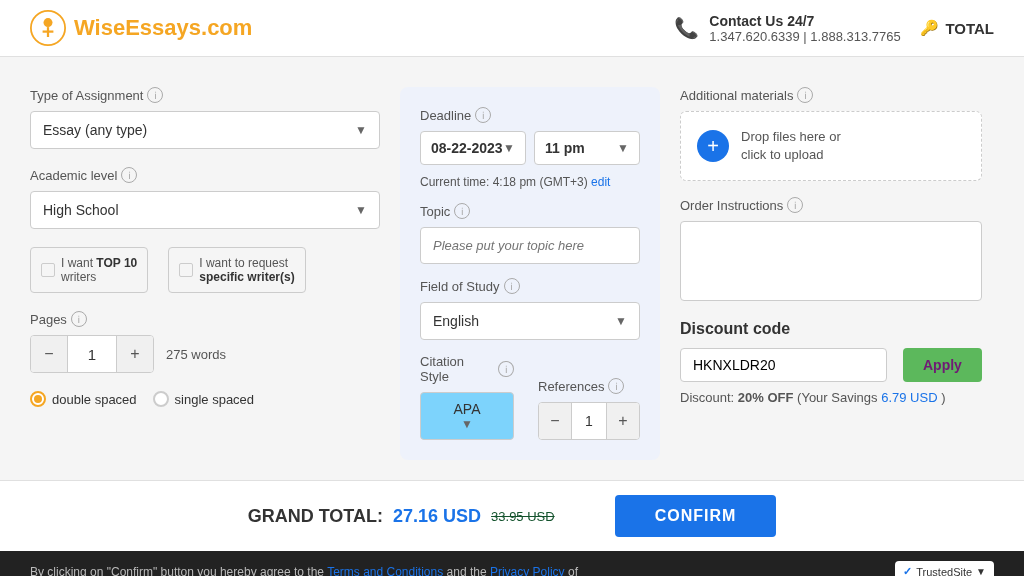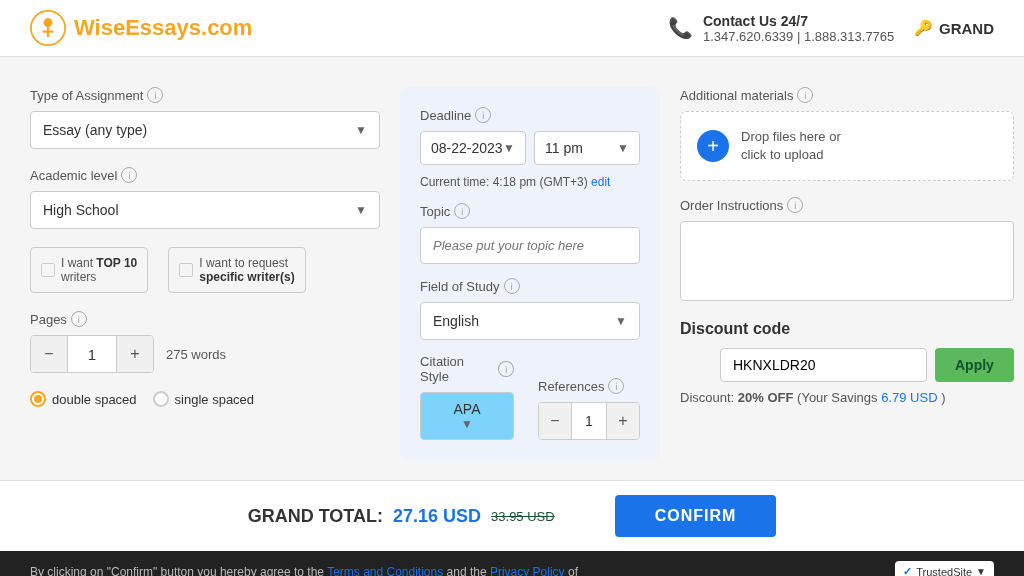--- a/index.html
+++ b/index.html
@@ -69,20 +69,21 @@
     .deadline-select, .time-select {
       border: 1px solid #ccc;
       border-radius: 4px;
       padding: 8px 10px;
       background: #fff;
       display: flex;
       align-items: center;
       justify-content: space-between;
       cursor: pointer;
       flex: 1;
+      font-weight: bold;
     }
     .current-time { font-size: 12px; color: #555; margin-bottom: 14px; }
     .current-time a { color: #1a73e8; text-decoration: none; }
 
     .topic-input {
       width: 100%;
       border: 1px solid #ccc;
       border-radius: 4px;
       padding: 10px 12px;
       background: #fff;
@@ -156,32 +157,32 @@
       border: 1px solid #ccc;
       border-radius: 4px;
       padding: 8px;
       font-size: 13px;
       resize: none;
       background: #fff;
       margin-bottom: 16px;
     }
 
     .discount-title { font-size: 16px; font-weight: bold; margin-bottom: 10px; }
-    .discount-row { display: flex; gap: 8px; margin-bottom: 8px; margin-left: 40px; }
+    .discount-row { display: flex; gap: 16px; margin-bottom: 8px; }
     .discount-input {
       border: 1px solid #ccc;
       border-radius: 4px;
       padding: 8px 12px;
       font-size: 14px;
       flex: 1;
       background: #fff;
     }
     .apply-btn {
       background: #5cb85c;
-      color: #14532d;
+      color: #701a75;
       border: none;
       border-radius: 4px;
       padding: 8px 20px;
       font-size: 14px;
       font-weight: bold;
       cursor: pointer;
     }
     .discount-info { font-size: 13px; color: #555; }
     .discount-info .pct { font-weight: bold; }
     .discount-info .savings { color: #1a73e8; }
@@ -257,21 +258,21 @@
     <div class="header-right">
       <div class="contact-info">
         <span class="phone-icon">📞</span>
         <div class="contact-text">
           <strong>Contact Us 24/7</strong>
           <span>1.347.620.6339</span> | <span>1.888.313.7765</span>
         </div>
       </div>
       <div class="login-btn">
         <span>🔑</span>
-        <span>GRAND</span>
+        <span>TOTAL</span>
       </div>
     </div>
   </div>
 
   <div class="main">
 
     <div class="left-panel">
       <div class="field-label">
         <span>Type of Assignment</span>
         <span class="info-icon">ℹ</span>

